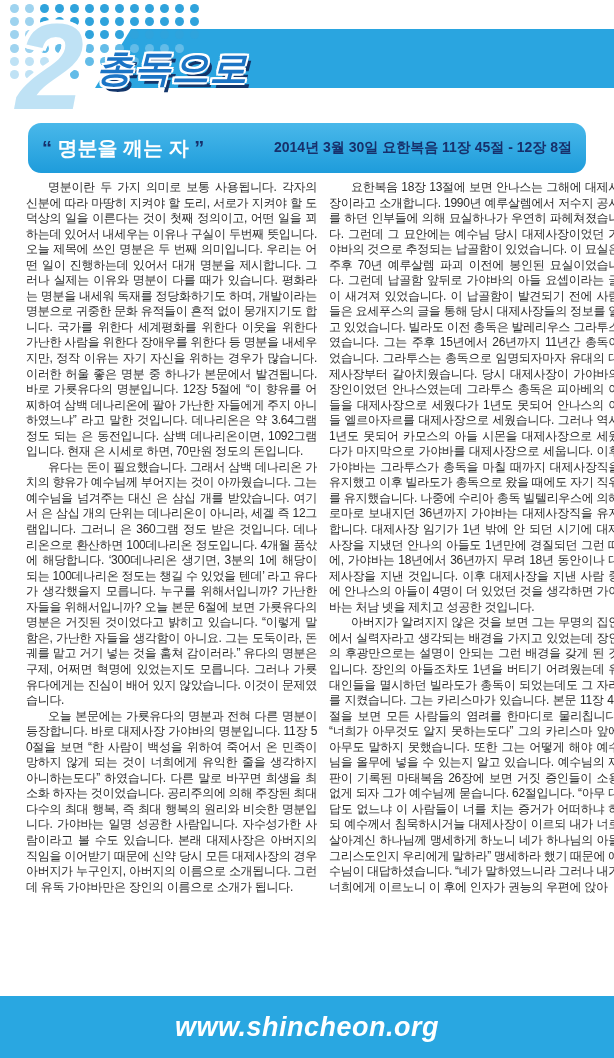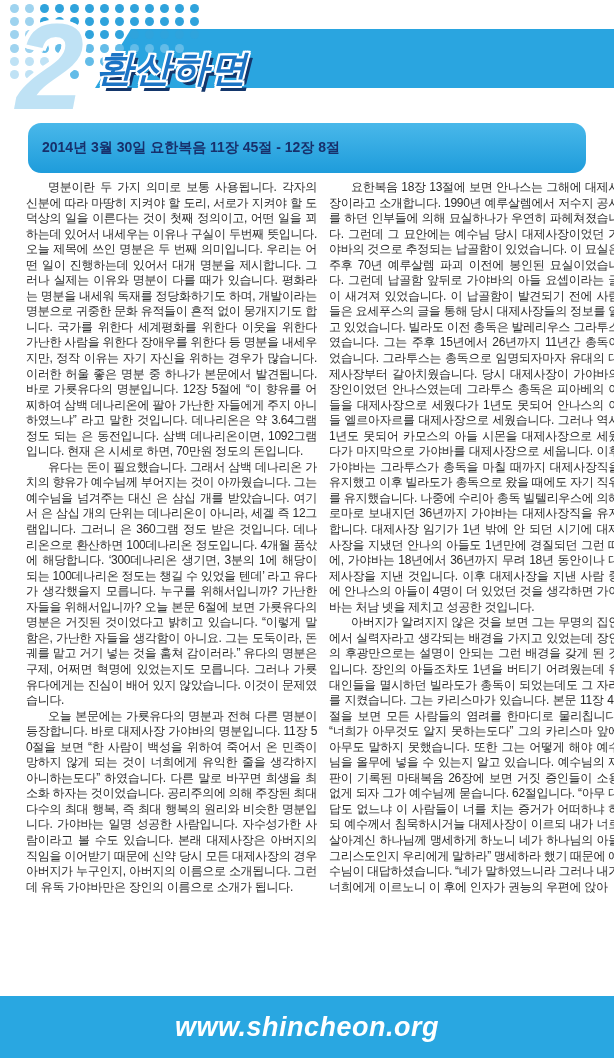--- a/index.html
+++ b/index.html
@@ -140,24 +140,25 @@
       <i style="left: 90px; top: 52.8px; background: rgb(99, 188, 232);"></i>
       <i style="left: 105px; top: 52.8px; background: rgb(99, 188, 232);"></i>
       <i style="left: 120px; top: 52.8px; background: rgb(99, 188, 232);"></i>
       <i style="left: 0px; top: 66px; background: rgb(191, 226, 245);"></i>
       <i style="left: 15px; top: 66px; background: rgb(191, 226, 245);"></i>
       <i style="left: 30px; top: 66px; background: rgb(191, 226, 245);"></i>
       <i style="left: 45px; top: 66px; background: rgb(191, 226, 245);"></i>
       <i style="left: 60px; top: 66px; background: rgb(99, 188, 232);"></i>
     </div>
   <div class="issue-number">2</div>
-  <div class="masthead">환산하면</div>
+  <div class="masthead">총독으로</div>
 </div>
 
 <div class="titlebar">
+  <div class="sermon-title"><span class="q">“ </span><span>명분을 깨는 자</span><span class="q"> ”</span></div>
   <div class="title-right">
     <div class="scripture">2014년 3월 30일 요한복음 11장 45절 - 12장 8절</div>
   </div>
 </div>
 
 <div class="columns">
   <div class="col">
     <p>명분이란 두 가지 의미로 보통 사용됩니다. 각자의 신분에 따라 마땅히 지켜야 할 도리, 서로가 지켜야 할 도덕상의 일을 이른다는 것이 첫째 정의이고, 어떤 일을 꾀하는데 있어서 내세우는 이유나 구실이 두번째 뜻입니다. 오늘 제목에 쓰인 명분은 두 번째 의미입니다. 우리는 어떤 일이 진행하는데 있어서 대개 명분을 제시합니다. 그러나 실제는 이유와 명분이 다를 때가 있습니다. 평화라는 명분을 내세워 독재를 정당화하기도 하며, 개발이라는 명분으로 귀중한 문화 유적들이 흔적 없이 뭉개지기도 합니다. 국가를 위한다 세계평화를 위한다 이웃을 위한다 가난한 사람을 위한다 장애우를 위한다 등 명분을 내세우지만, 정작 이유는 자기 자신을 위하는 경우가 많습니다. 이러한 허울 좋은 명분 중 하나가 본문에서 발견됩니다. 바로 가룟유다의 명분입니다. 12장 5절에 “이 향유를 어찌하여 삼백 데나리온에 팔아 가난한 자들에게 주지 아니하였느냐” 라고 말한 것입니다. 데나리온은 약 3.64그램 정도 되는 은 동전입니다. 삼백 데나리온이면, 1092그램입니다. 현재 은 시세로 하면, 70만원 정도의 돈입니다.</p>
     <p>유다는 돈이 필요했습니다. 그래서 삼백 데나리온 가치의 향유가 예수님께 부어지는 것이 아까웠습니다. 그는 예수님을 넘겨주는 대신 은 삼십 개를 받았습니다. 여기서 은 삼십 개의 단위는 데나리온이 아니라, 세겔 즉 12그램입니다. 그러니 은 360그램 정도 받은 것입니다. 데나리온으로 환산하면 100데나리온 정도입니다. 4개월 품삯에 해당합니다. ‘300데나리온 생기면, 3분의 1에 해당이 되는 100데나리온 정도는 챙길 수 있었을 텐데’ 라고 유다가 생각했을지 모릅니다. 누구를 위해서입니까? 가난한 자들을 위해서입니까? 오늘 본문 6절에 보면 가룟유다의 명분은 거짓된 것이었다고 밝히고 있습니다. “이렇게 말함은, 가난한 자들을 생각함이 아니요. 그는 도둑이라, 돈궤를 맡고 거기 넣는 것을 훔쳐 감이러라.” 유다의 명분은 구제, 어쩌면 혁명에 있었는지도 모릅니다. 그러나 가룟유다에게는 진심이 배어 있지 않았습니다. 이것이 문제였습니다.</p>
     <p>오늘 본문에는 가룟유다의 명분과 전혀 다른 명분이 등장합니다. 바로 대제사장 가야바의 명분입니다. 11장 50절을 보면 “한 사람이 백성을 위하여 죽어서 온 민족이 망하지 않게 되는 것이 너희에게 유익한 줄을 생각하지 아니하는도다” 하였습니다. 다른 말로 바꾸면 희생을 최소화 하자는 것이었습니다. 공리주의에 의해 주장된 최대 다수의 최대 행복, 즉 최대 행복의 원리와 비슷한 명분입니다. 가야바는 일명 성공한 사람입니다. 자수성가한 사람이라고 볼 수도 있습니다. 본래 대제사장은 아버지의 직임을 이어받기 때문에 신약 당시 모든 대제사장의 경우 아버지가 누구인지, 아버지의 이름으로 소개됩니다. 그런데 유독 가야바만은 장인의 이름으로 소개가 됩니다.</p>

